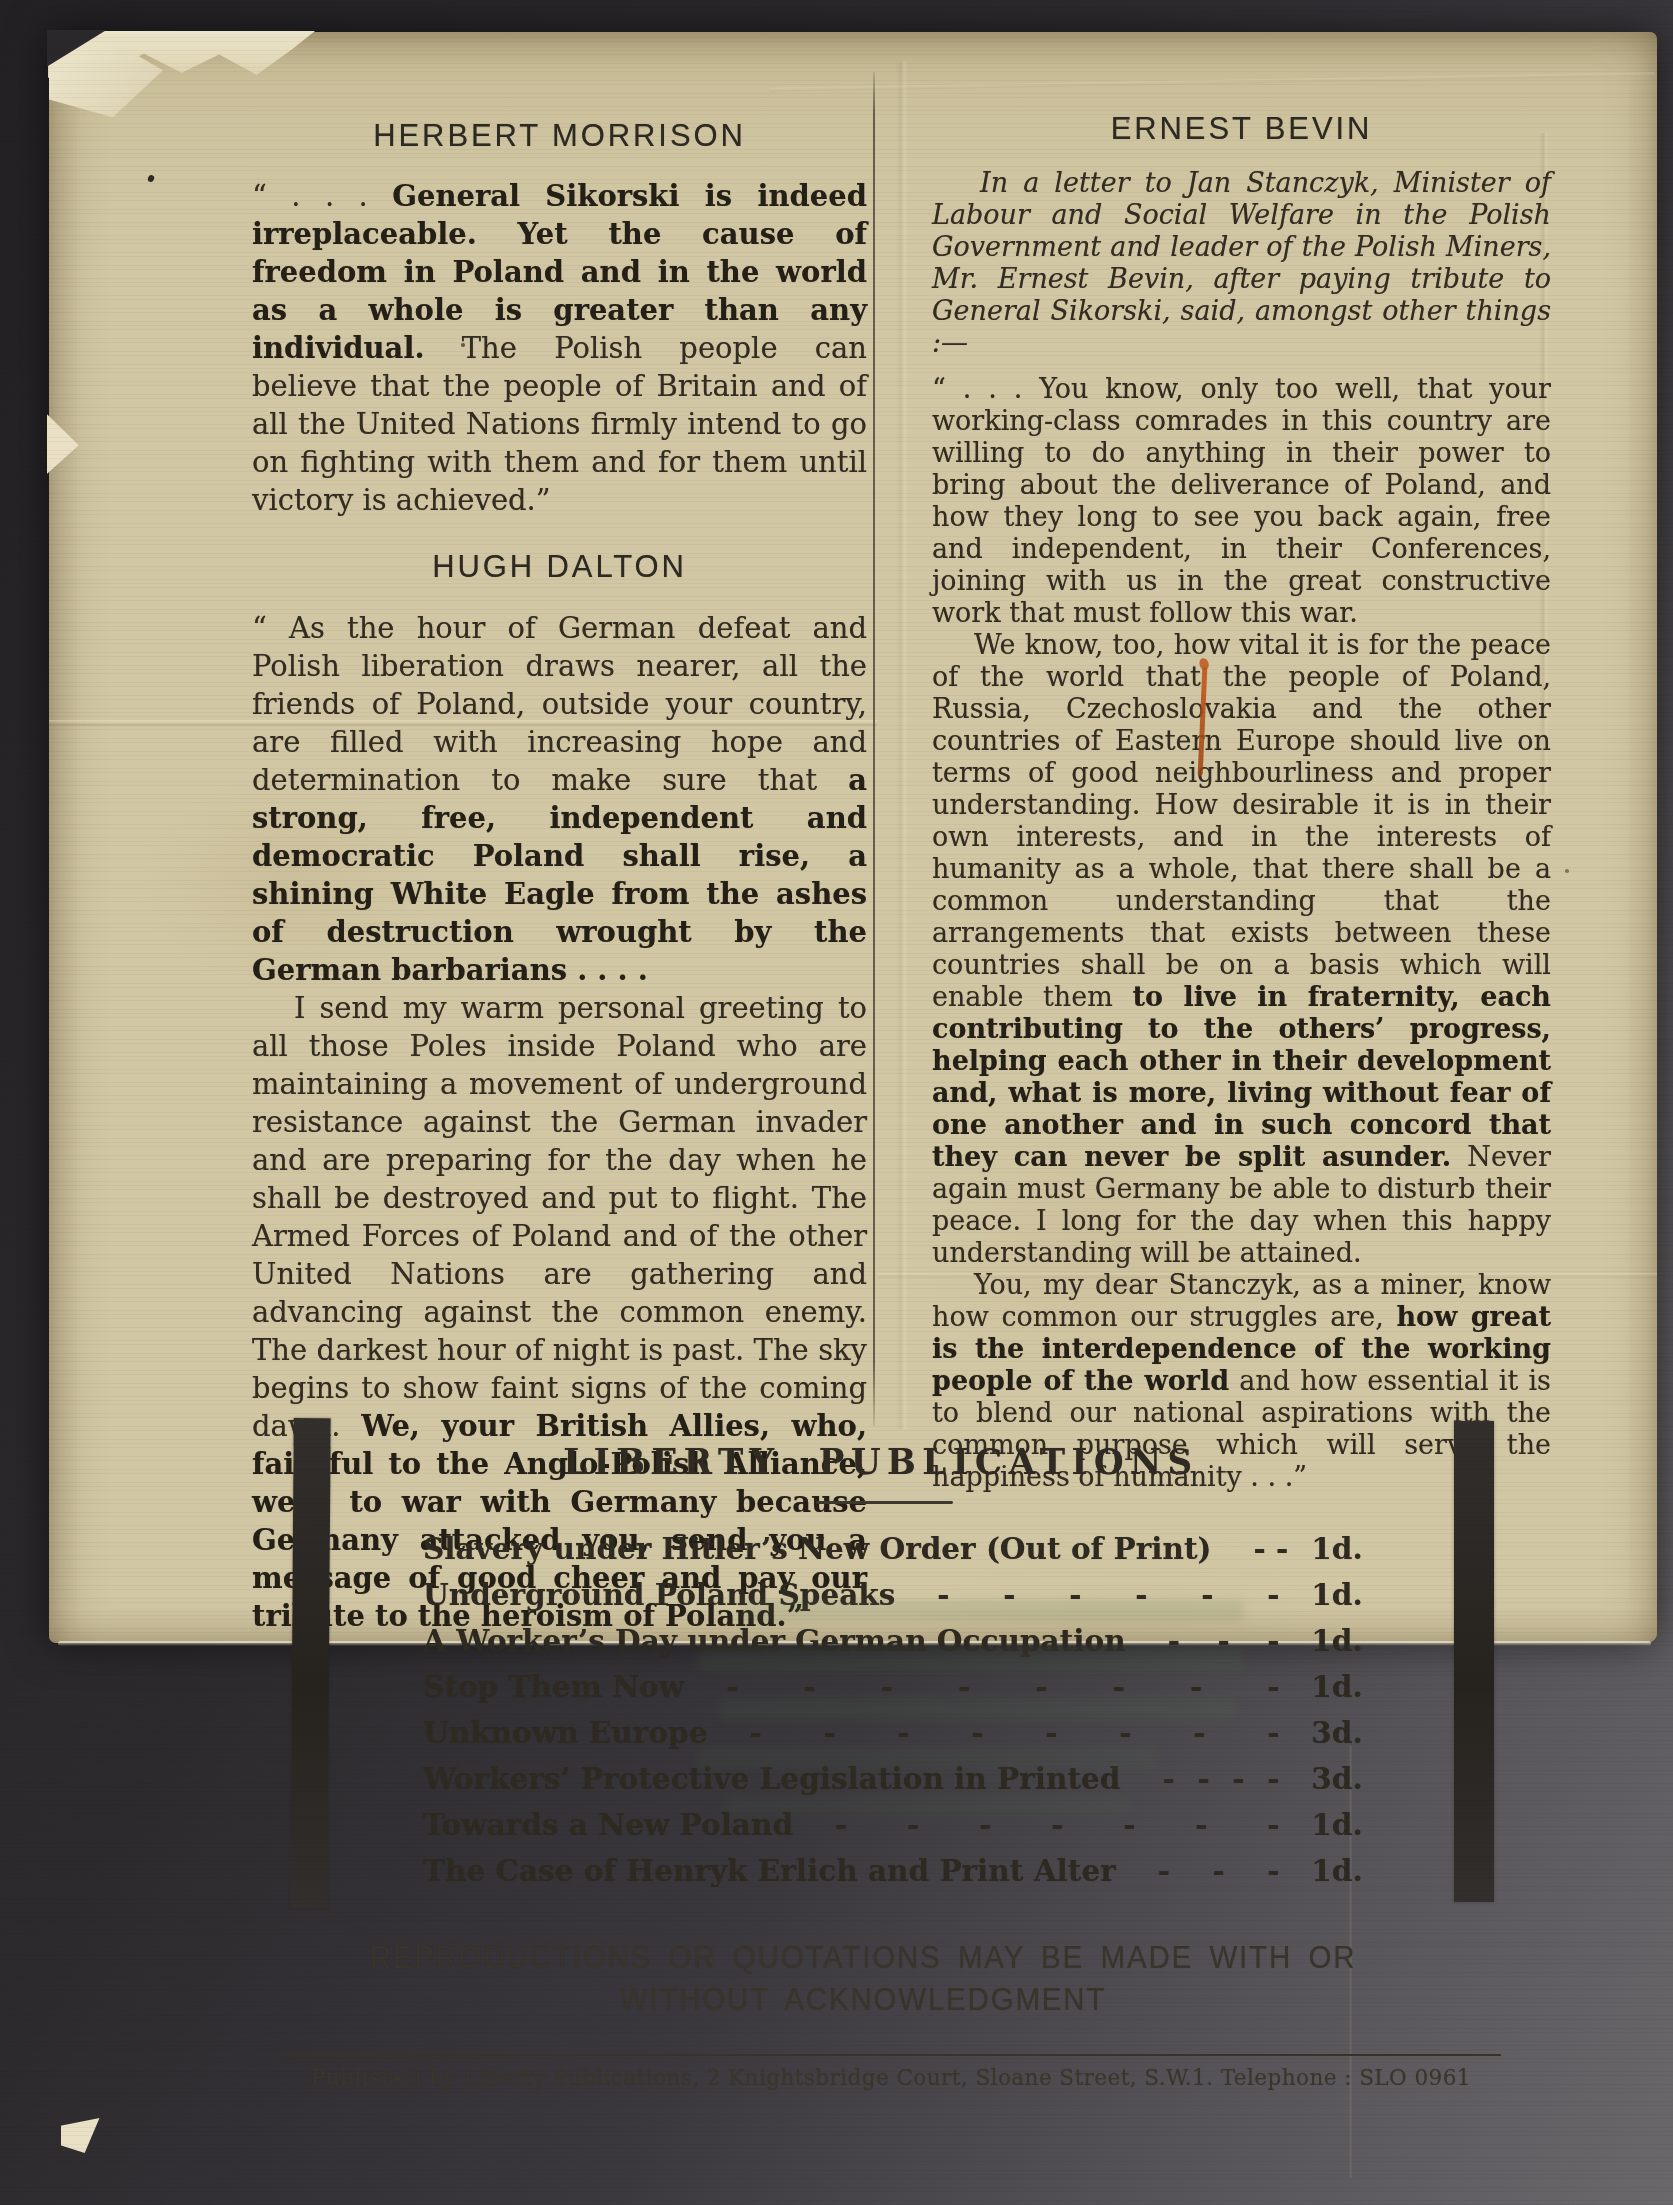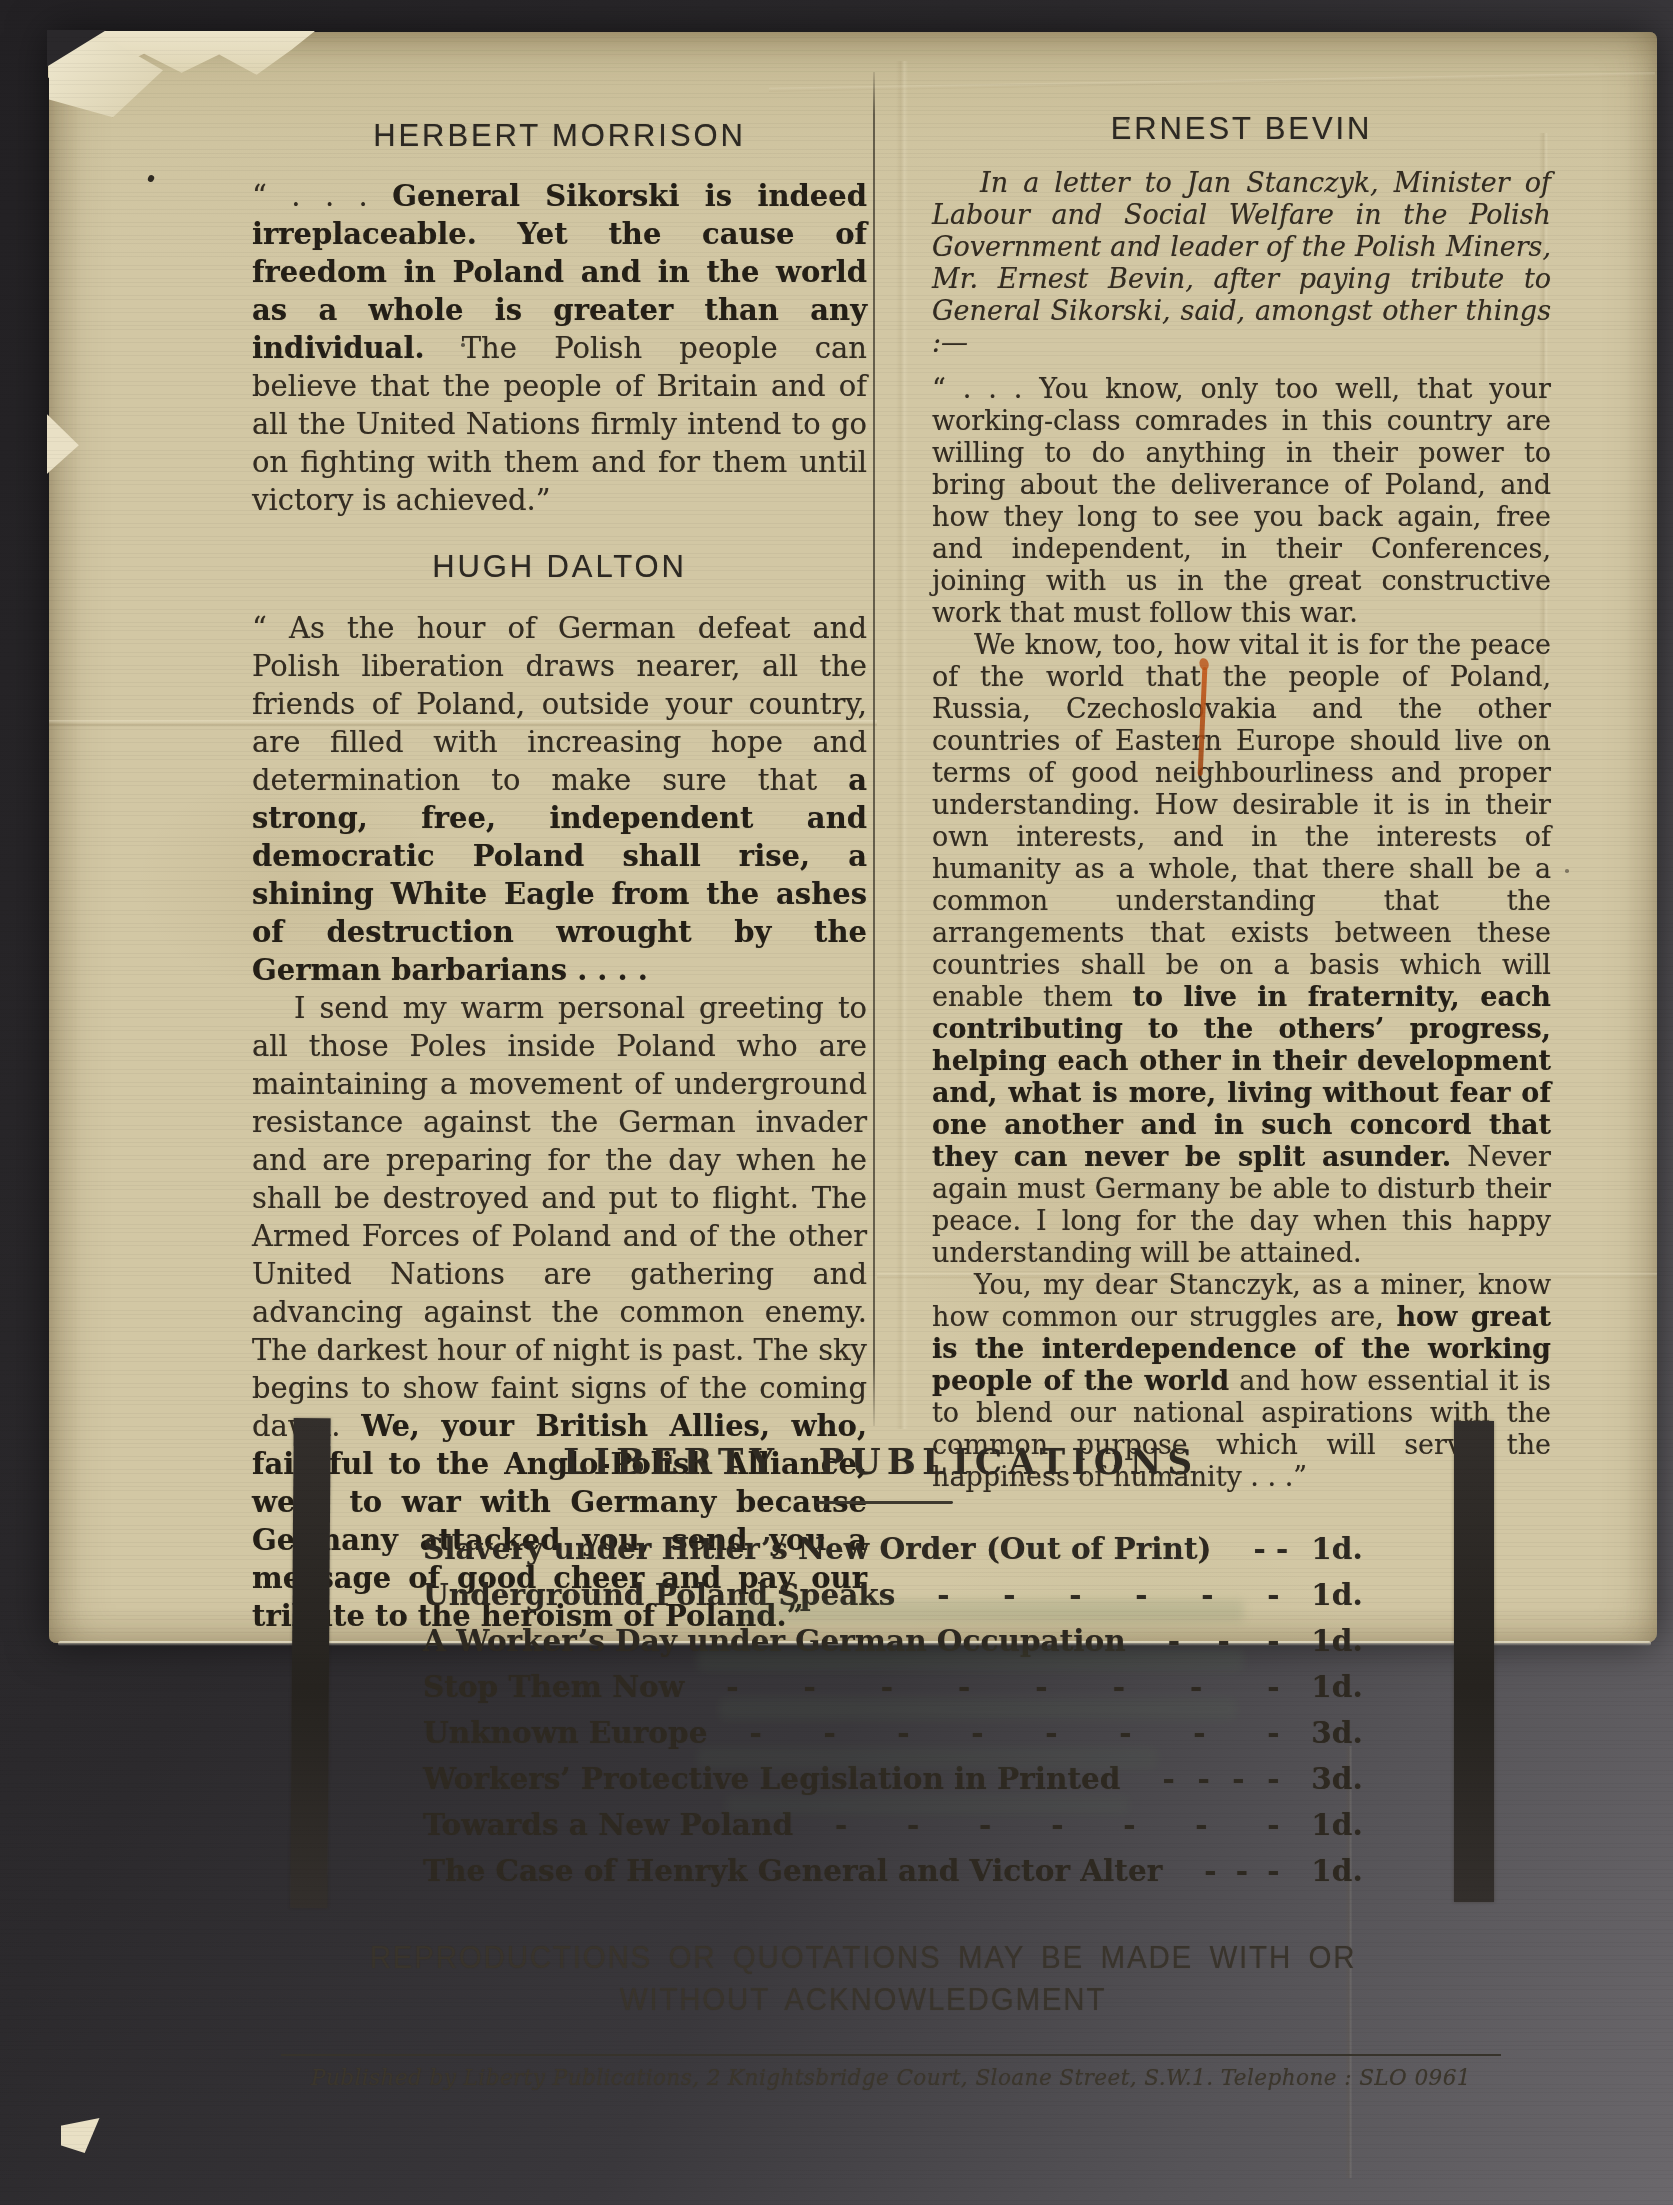--- a/index.html
+++ b/index.html
@@ -133,21 +133,21 @@
     margin:53px auto 0;width:1152px;margin-left:238px;text-align:center;
     font-family:"Liberation Sans",sans-serif;font-size:29.5px;letter-spacing:1.8px;word-spacing:6.5px;
     color:#39342c;line-height:39px;transform:scaleY(1.06);text-shadow:0 0 0.7px rgba(55,46,30,.4);
   }
   .foot-rule{width:1220px;height:2.2px;background:#37332b;margin:37px 0 0 232px;}
   .imprint{
     width:1220px;margin-left:232px;text-align:center;color:#3b362c;
     font-size:21.6px;line-height:27px;letter-spacing:0.4px;margin-top:8.6px;
     text-shadow:0 0 0.7px rgba(55,46,30,.4);
   }
-  .imprint div{margin:0;font-style:italic;}
+  .imprint div{margin:0;}
 
   
   .bleed{position:absolute;z-index:11;background:rgba(92,122,88,.14);filter:blur(4.3px);border-radius:5.8px;pointer-events:none;}
 </style>
 </head>
 <body>
 
 <div class="paper">
 
   <div class="tear tear-band"></div>
@@ -231,21 +231,21 @@
         <span class="pub-name">Workers’ Protective Legislation in Printed</span>
         <span class="pub-leader">- - - -</span>
         <span class="pub-price">3d.</span>
       </div>
       <div class="pub-row">
         <span class="pub-name">Towards a New Poland</span>
         <span class="pub-leader">- - - - - - -</span>
         <span class="pub-price">1d.</span>
       </div>
       <div class="pub-row">
-        <span class="pub-name">The Case of Henryk General and Victor Alter</span>
+        <span class="pub-name">The Case of Henryk Erlich and Print Alter</span>
         <span class="pub-leader">- - -</span>
         <span class="pub-price">1d.</span>
       </div>
     </div>
 
     <div class="notice">
       <div>REPRODUCTIONS OR QUOTATIONS MAY BE MADE WITH OR</div>
       <div>WITHOUT ACKNOWLEDGMENT</div>
     </div>
 

